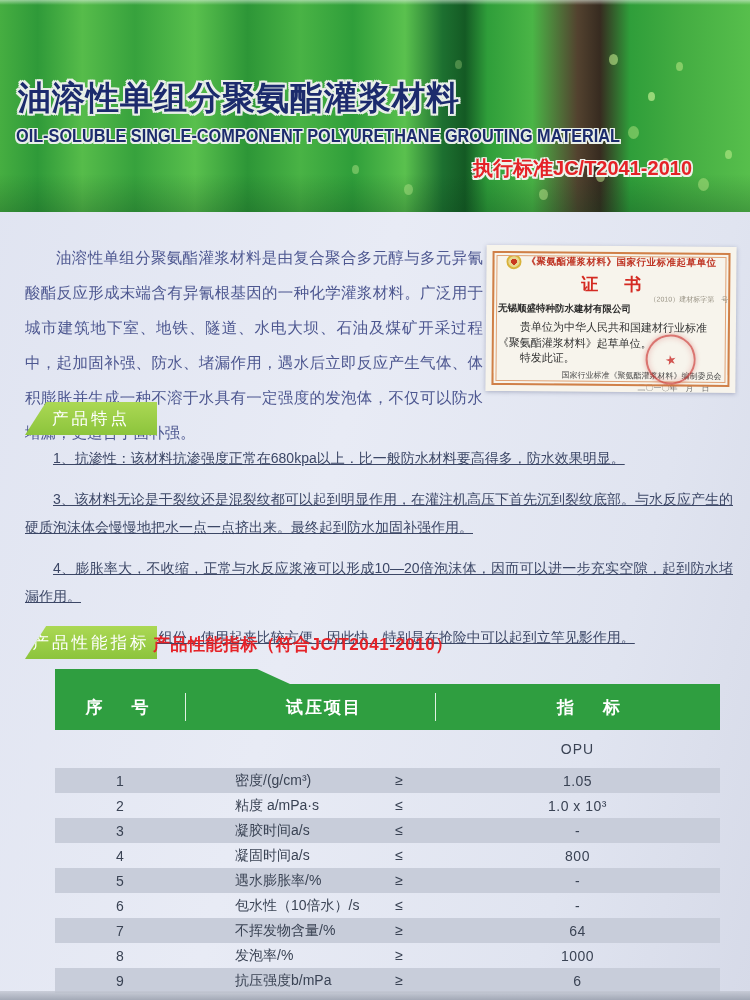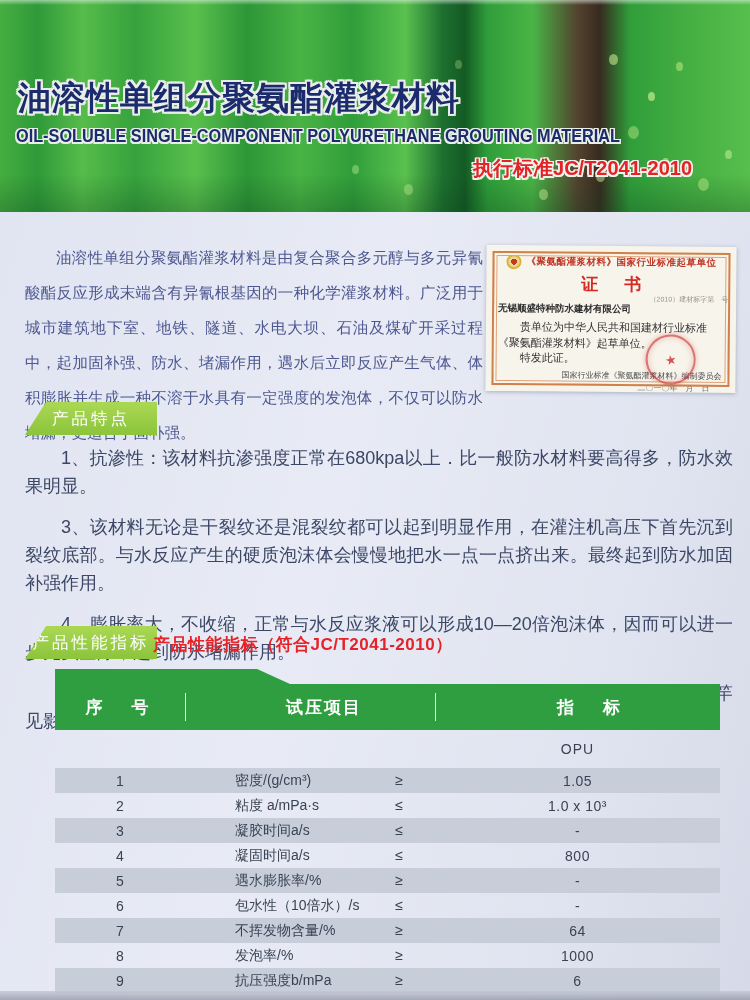--- a/index.html
+++ b/index.html
@@ -72,22 +72,22 @@
   
   .sec-label { position:absolute; width:132px; height:33px; display:flex; align-items:center;
     justify-content:center; color:#fff; font-size:16.5px; letter-spacing:3px;
     background:linear-gradient(180deg,#abd854,#8cc43c);
     clip-path:polygon(16% 0, 100% 0, 100% 100%, 0 100%); }
   .feat-label { left:25px; top:402px; }
   .perf-label { left:25px; top:626px; }
 
   
   .features { position:absolute; left:25px; top:444px; width:708px; }
-  .feat-item { font-size:18px; color:#3c4766; line-height:28px; text-indent:2em;
-    margin-bottom:13px; text-align:justify; }
+  .feat-item { font-size:14px; color:#3c4766; line-height:28px; text-indent:2em;
+    margin-bottom:13px; text-align:justify;text-decoration:underline; }
 
   .perf-heading { position:absolute; left:153px; top:633px; font-size:17px; font-weight:bold;
     color:#e52227; letter-spacing:.5px; }
 
   
   .tablewrap { position:absolute; left:55px; top:669px; width:665px; }
   .tab { width:235px; height:15px; background:#2f9e40;
     clip-path:polygon(0 0, 86% 0, 100% 100%, 0 100%); }
   .thead { position:relative; height:46px; background:#2f9e40; display:flex; align-items:center;
     color:#fff; font-size:17px; font-weight:bold;gap:14px; }

